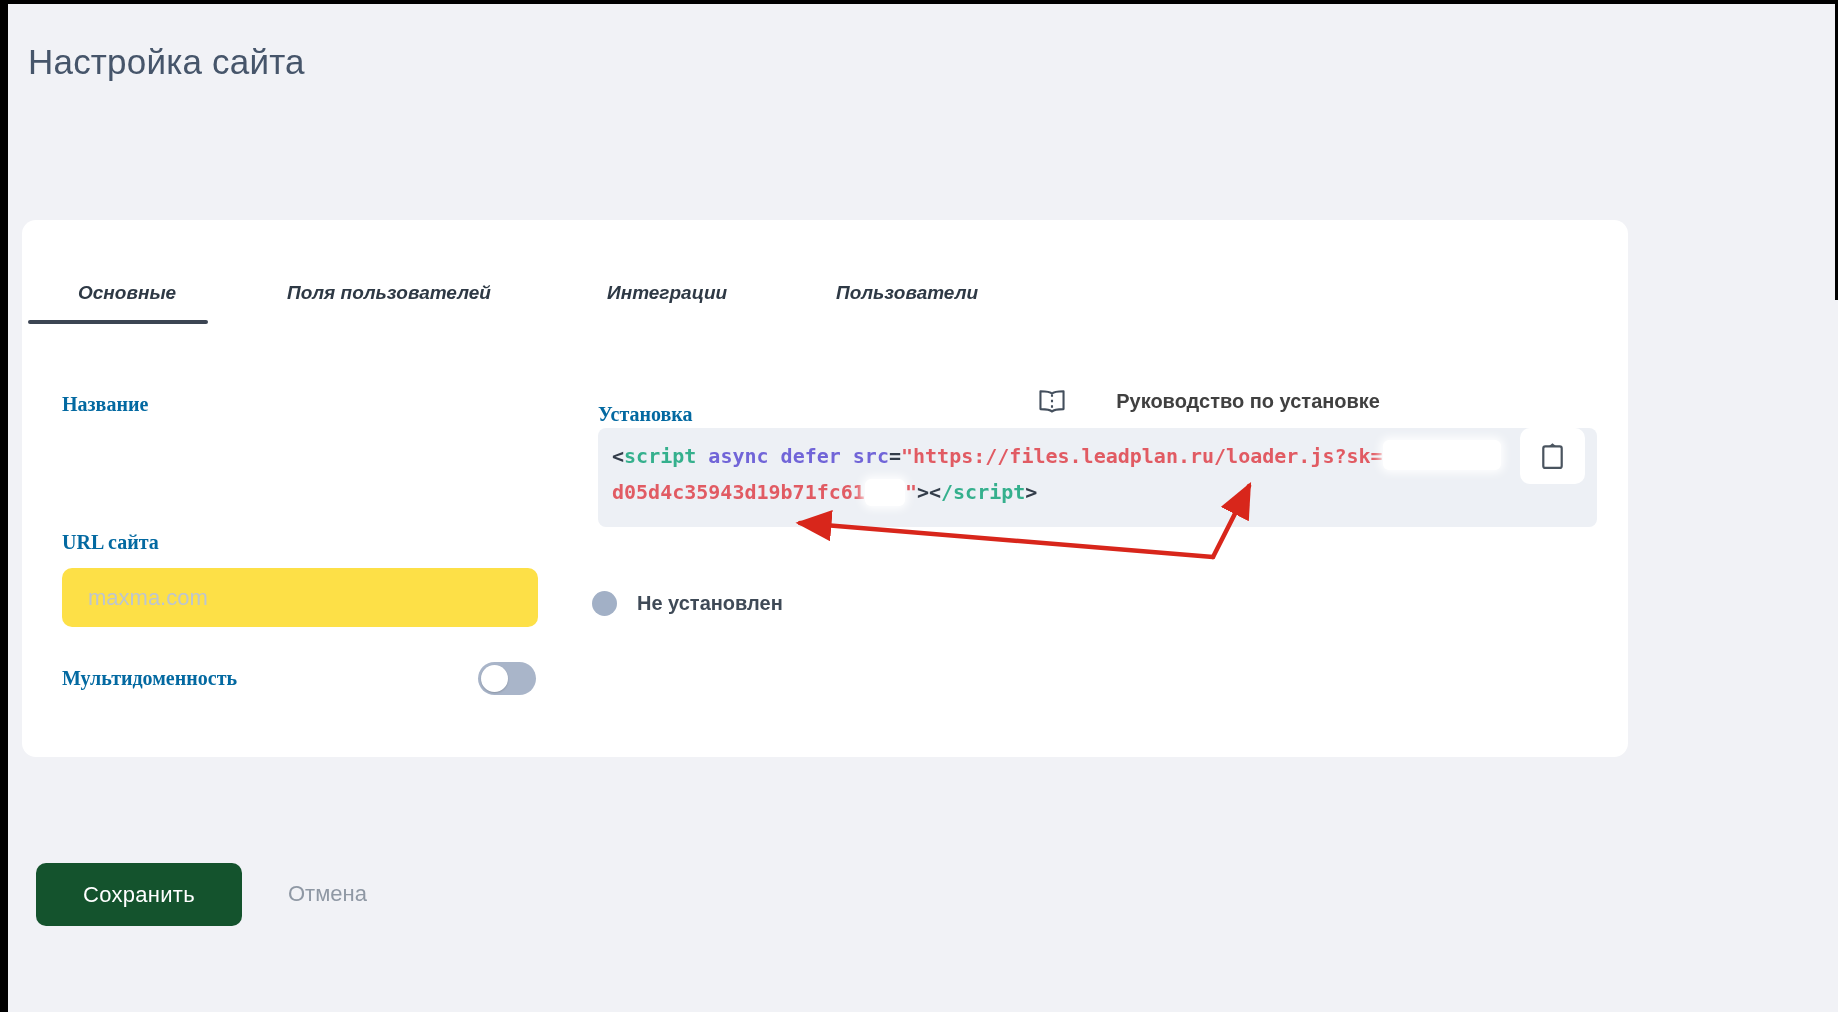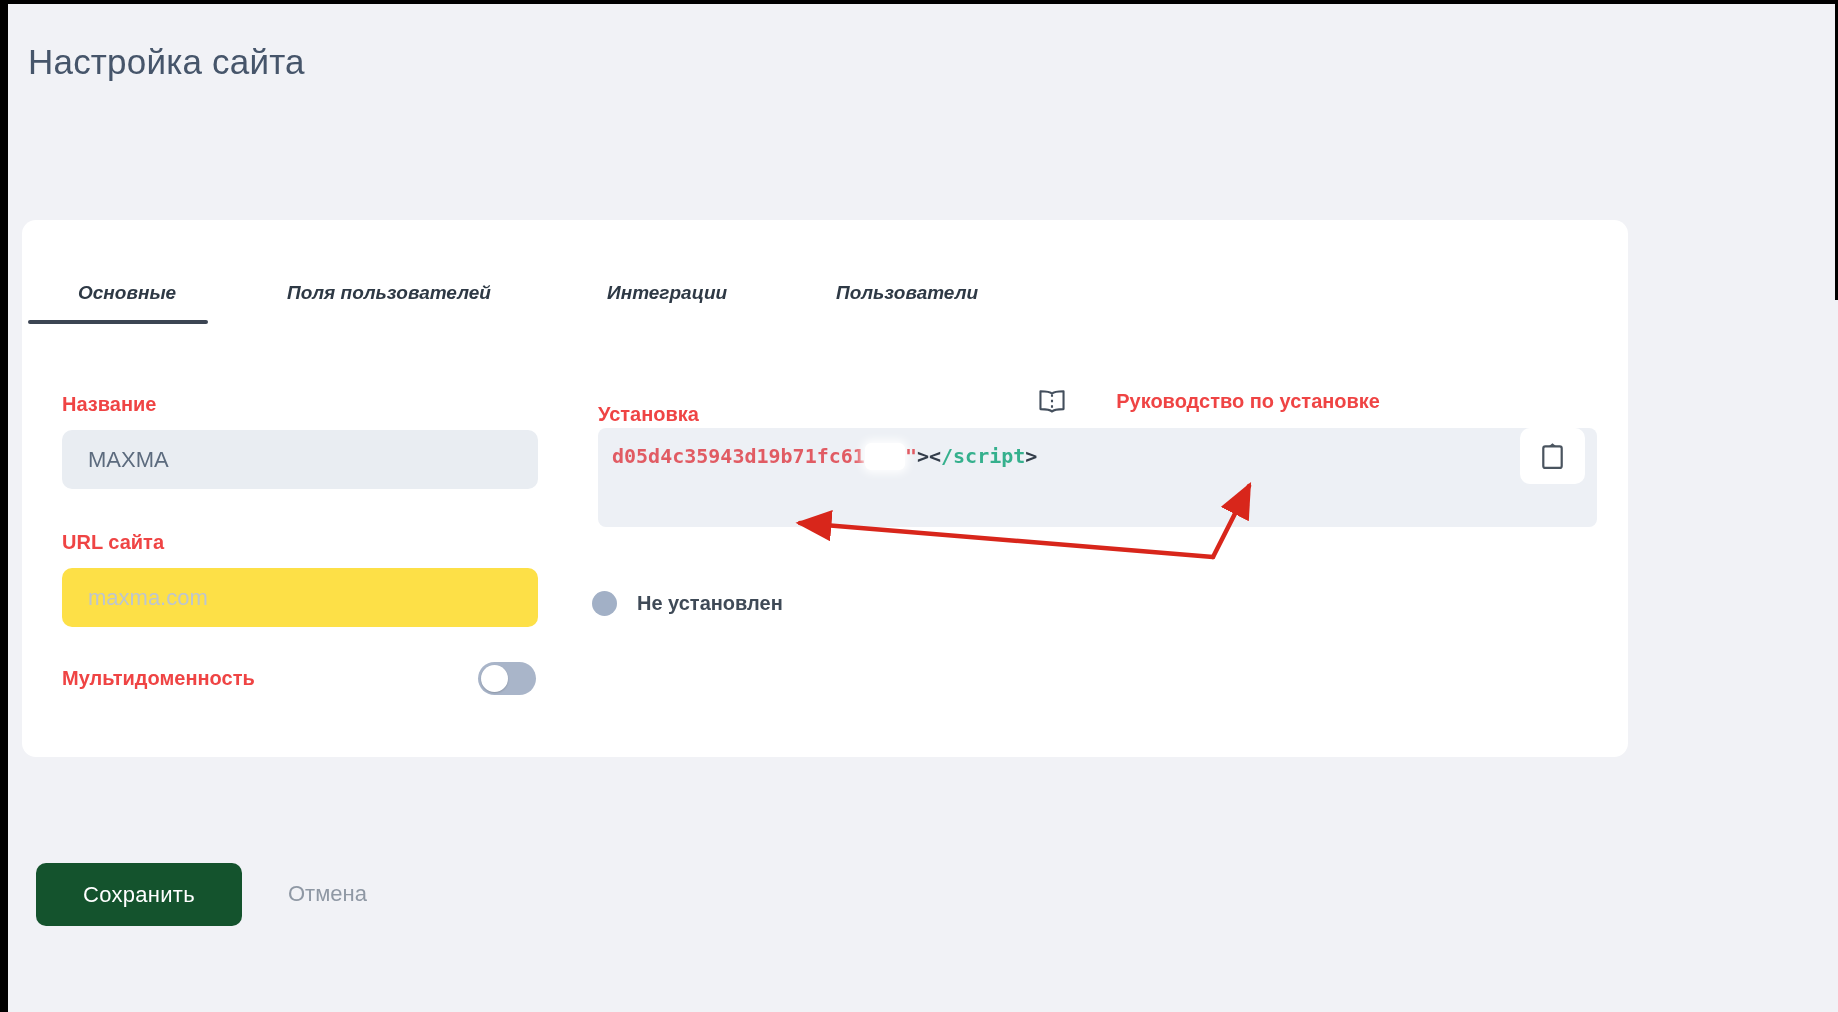--- a/index.html
+++ b/index.html
@@ -35,22 +35,23 @@
   #tab-main    { left: 56px; }
   #tab-fields  { left: 265px; }
   #tab-integrations { left: 585px; }
   #tab-users   { left: 814px; }
   .tab-underline {
     position: absolute; left: 6px; top: 100px;
     width: 180px; height: 4px; background: #3c4553; border-radius: 2px;
   }
 
   .field-label {
-    position: absolute; font-size: 20px; font-weight: 600; color: #ef4444;
+    position: absolute; font-size: 20px; font-weight: 600; color: #0369a1;
     white-space: nowrap;
+    font-family: Liberation Serif, serif;
   }
   #label-name { left: 40px; top: 173px; }
   #label-url  { left: 40px; top: 311px; }
   #label-multidomain { left: 40px; top: 447px; }
   #label-install { left: 576px; top: 183px; }
 
   .text-input {
     position: absolute; left: 40px; width: 476px; height: 59px;
     border: none; outline: none; border-radius: 10px;
     font-family: "Liberation Sans", sans-serif;
@@ -70,21 +71,21 @@
     width: 27px; height: 27px; border-radius: 50%;
     background: #ffffff; box-shadow: 0 1px 2px rgba(0,0,0,0.18);
   }
 
   .guide-link {
     position: absolute; top: 168px; right: 248px;
     display: flex; align-items: center; gap: 13px;
     cursor: pointer;
   }
   .guide-link span {
-    font-size: 20px; font-weight: 600; color: #ef4444; white-space: nowrap; margin-left: 36px;
+    font-size: 20px; font-weight: 600; color: #404040; white-space: nowrap; margin-left: 36px;
   }
 
   .code-block {
     position: absolute; left: 576px; top: 208px;
     width: 999px; height: 99px;
     background: #edf0f5; border-radius: 8px;
     padding: 10px 0 0 14px;
     font-family: "DejaVu Sans Mono", "Liberation Mono", monospace;
     font-size: 20px; font-weight: 700; line-height: 36px;
   }
@@ -146,41 +147,41 @@
 
 <div class="card">
 
   <div class="tab" id="tab-main">Основные</div>
   <div class="tab" id="tab-fields">Поля пользователей</div>
   <div class="tab" id="tab-integrations">Интеграции</div>
   <div class="tab" id="tab-users">Пользователи</div>
   <div class="tab-underline"></div>
 
   <div class="field-label" id="label-name">Название</div>
-  <input class="text-input" id="input-name" type="text" value="MAXMA" style="">
 
   <div class="field-label" id="label-url">URL сайта</div>
   <input class="text-input" id="input-url" type="text" placeholder="maxma.com" style="">
 
   <div class="field-label" id="label-multidomain">Мультидоменность</div>
   <div class="toggle">
     <div class="toggle-knob"></div>
   </div>
 
   <div class="field-label" id="label-install">Установка</div>
 
   <div class="guide-link">
     <svg class="icon-svg" width="30" height="27" viewBox="0 0 24 22" fill="none" stroke="#434e5c" stroke-width="1.7" stroke-linejoin="round">
       <path d="M12 4.6 C10.6 3 8.6 2.6 2.6 2.6 V17.2 C8.6 17.2 10.6 17.6 12 19.2 C13.4 17.6 15.4 17.2 21.4 17.2 V2.6 C15.4 2.6 13.4 3 12 4.6 Z"></path>
       <path d="M12 5.2 V18.6" stroke-dasharray="2 2.4"></path>
     </svg>
     <span>Руководство по установке</span>
   </div>
 
   <div class="code-block">
+    <div class="code-line"><span class="tok-punct">&lt;</span><span class="tok-tag">script</span><span class="tok-attr"> async defer src</span><span class="tok-punct">=</span><span class="tok-str">"https://files.leadplan.ru/loader.js?sk=</span><span class="redacted" id="redacted-1"></span></div>
     <div class="code-line"><span class="tok-str">d05d4c35943d19b71fc61</span><span class="redacted" id="redacted-2"></span><span class="tok-str">"</span><span class="tok-punct">&gt;&lt;</span><span class="tok-tag">/script</span><span class="tok-punct">&gt;</span></div>
   </div>
 
   <button class="copy-button">
     <svg class="icon-svg" width="27" height="30" viewBox="0 0 22 24" fill="none" stroke="#4a545f" stroke-width="1.8" stroke-linejoin="round">
       <rect x="3.5" y="4.2" width="15" height="17.5" rx="1.6"></rect>
       <path d="M7.8 4.2 L11 1.6 L14.2 4.2" fill="#4a545f" stroke="none"></path>
     </svg>
   </button>
 

